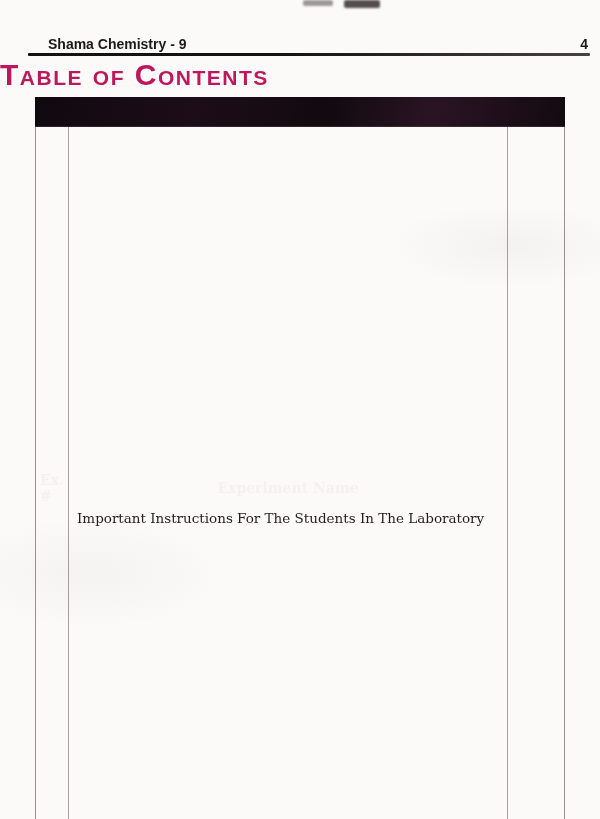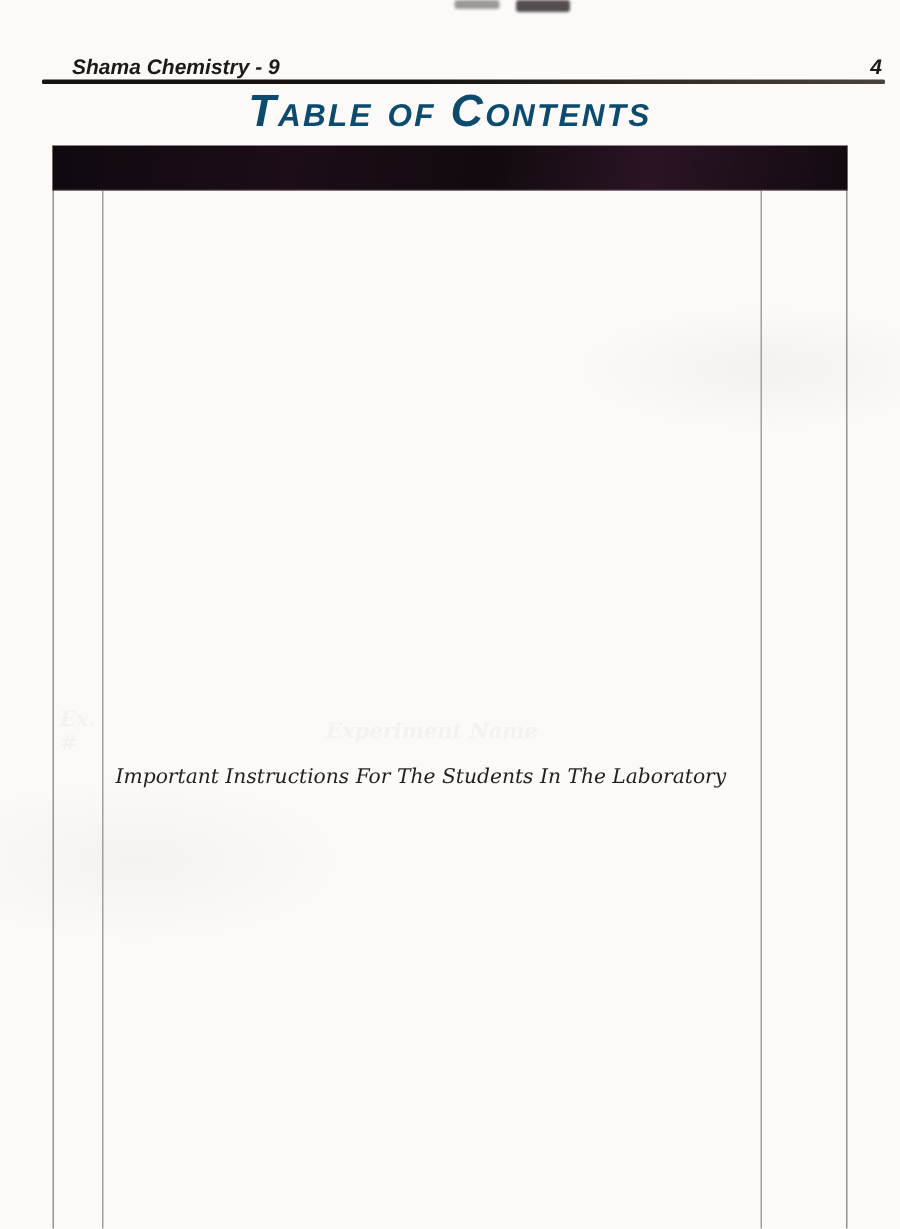--- a/index.html
+++ b/index.html
@@ -7,21 +7,21 @@
   body {
     font-family: "DejaVu Serif", serif;
     background:
       radial-gradient(ellipse 180px 60px at 85% 30%, rgba(120,110,100,0.06), transparent 70%),
       radial-gradient(ellipse 200px 80px at 15% 70%, rgba(120,110,100,0.05), transparent 70%),
       #fbfaf8;
     color: #241d20;
     position: relative;
     overflow: hidden;
   }
-  .page { position: relative; width: 600px; height: 782px; font-style: italic; }
+  .page { position: relative; width: 600px; height: 782px; }
 
   
   .artifact { position: absolute; background: #2a2226; border-radius: 2px; filter: blur(1px); }
   .artifact.a1 { left: 303px; top: 0; width: 30px; height: 6px; opacity: 0.45; }
   .artifact.a2 { left: 344px; top: 0; width: 36px; height: 8px; opacity: 0.8; }
 
   
   .runhead {
     position: absolute; left: 30px; right: 12px; top: 36px;
     display: flex; align-items: baseline;
@@ -33,26 +33,26 @@
   .runhead .right { flex: 1; text-align: right; }
   .head-rule {
     position: absolute; left: 28px; right: 10px; top: 53px; height: 3px;
     background: linear-gradient(to right, #17120f 0%, #17120f 45%, #332c27 75%, #4a423c 100%);
     border-radius: 1px;
   }
 
   
   .title {
     position: absolute; left: 0; right: 0; top: 58px;
-    text-align: center;
+    text-align: left;
     font-family: "Liberation Sans", sans-serif;
     font-weight: bold; font-size: 30px;
     font-variant: small-caps;
     letter-spacing: 1.5px;
-    color: #0c4a6e;
+    color: #be185d;
   }
 
   
   .toc { position: absolute; left: 35px; top: 97px; width: 530px;
          border-left: 1px solid rgba(70,60,55,0.55);
          border-right: 1px solid rgba(70,60,55,0.55);
          border-bottom: 1px solid rgba(70,60,55,0.6); }
   .row { display: grid; grid-template-columns: 33px 1fr 57px;
          border-bottom: 1px solid rgba(80,70,62,0.45); }
   .row:last-child { border-bottom: none; }

